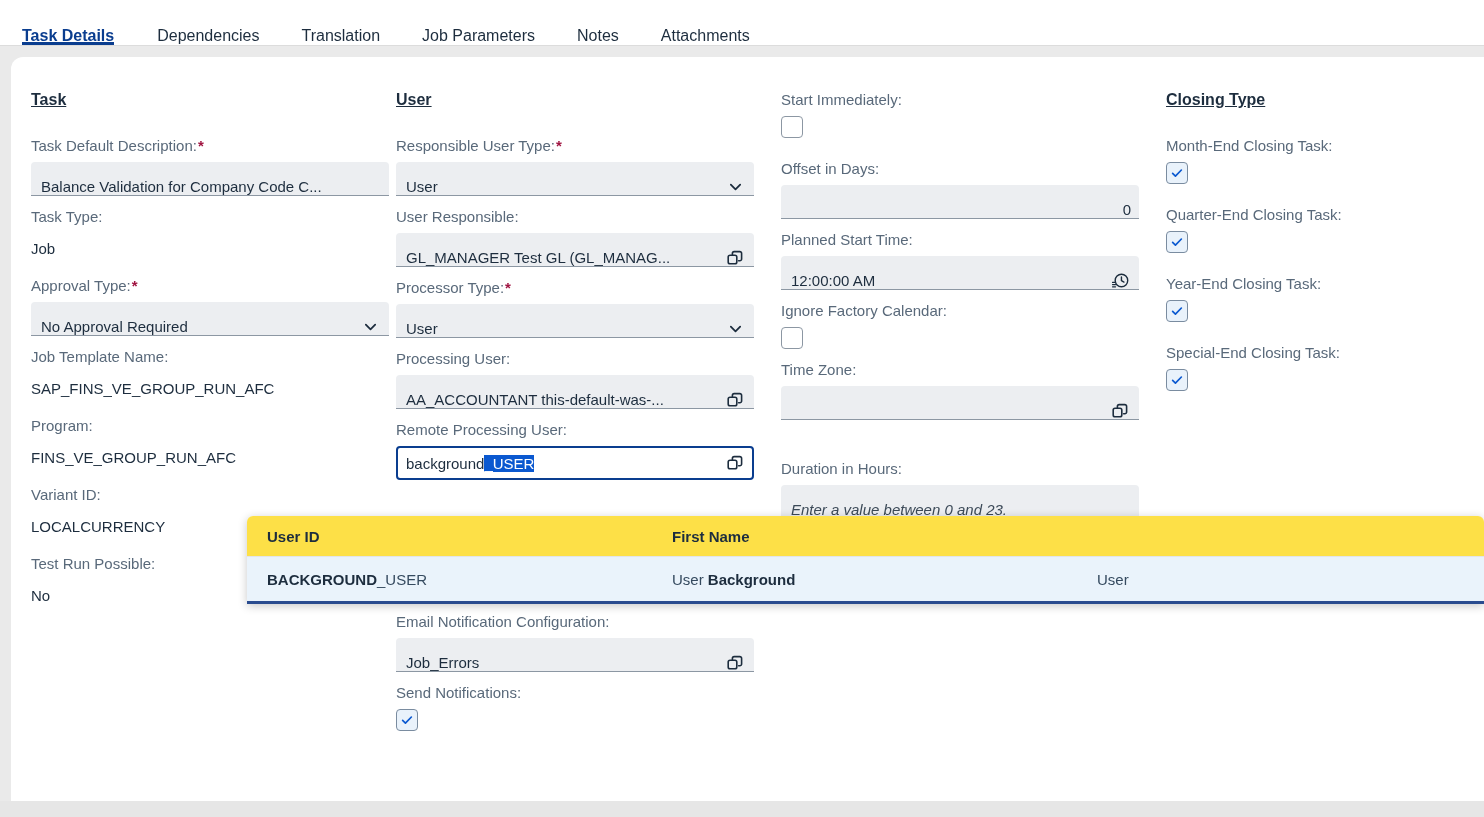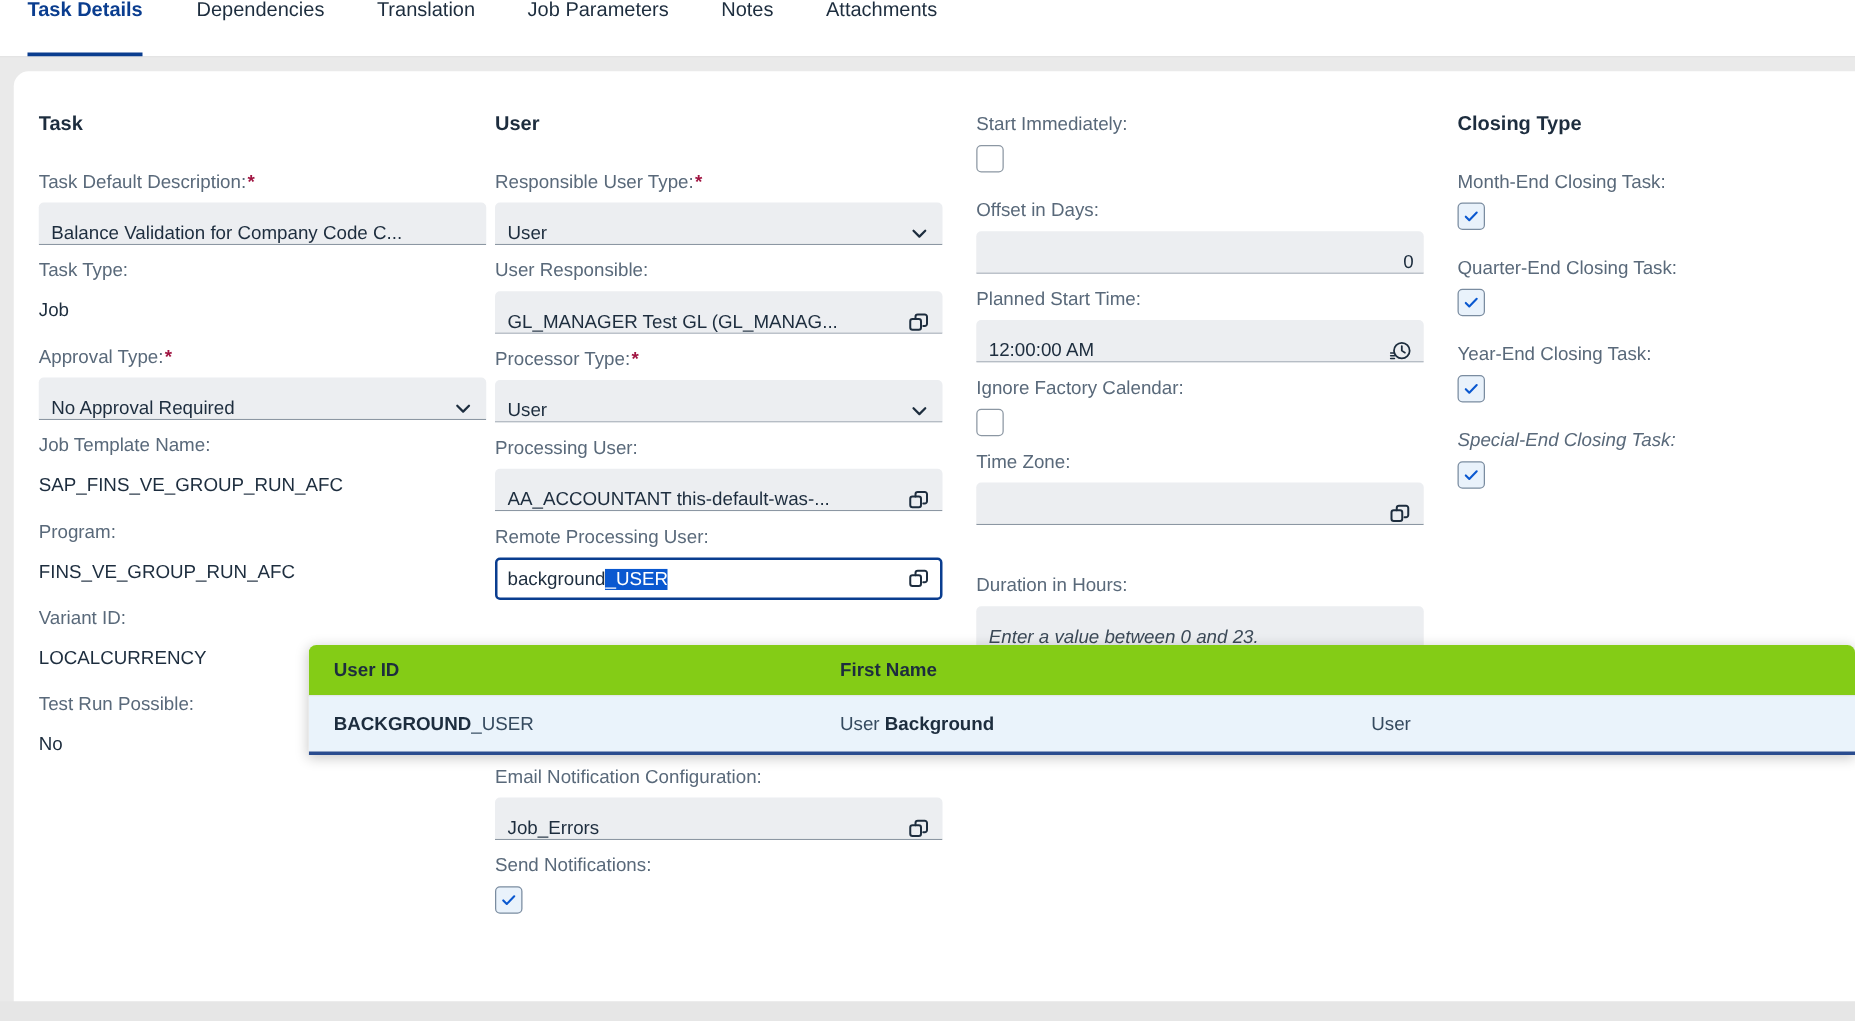--- a/index.html
+++ b/index.html
@@ -24,21 +24,21 @@
     background: #ffffff;
     display: flex;
     align-items: stretch;
     padding-left: 22px;
     border-bottom: 1px solid #dcdcdc;
     position: relative;
     z-index: 5;
   }
   .tab {
     display: flex;
-    align-items: flex-start;
+    align-items: flex-end;
     padding: 0 21px;
     font-size: 16px;
     color: #1d2d3e;
     cursor: pointer;
     position: relative;
     white-space: nowrap;
   }
   .tab:first-child { padding-left: 0; padding-right: 22px; }
   .tab.active {
     color: #0a3d8f;
@@ -84,20 +84,21 @@
   .col-task     { width: 385px; padding-left: 20px; }
   .col-user     { width: 385px; }
   .col-schedule { width: 385px; }
   .col-closing  { width: 300px; }
 
   .col-title {
     font-size: 16px;
     font-weight: bold;
     color: #1d2d3e;
     margin-bottom: 28px;
+    text-decoration: underline;
   }
 
   .field { margin-bottom: 12px; }
   .field-label {
     font-size: 15px;
     color: #59697a;
     margin-bottom: 8px;
     white-space: nowrap;
   }
   .req { color: #a01441; font-weight: bold; margin-left: 1px; }
@@ -198,21 +199,21 @@
     border-radius: 6px 6px 0 0;
     box-shadow: 0 2px 10px rgba(0,0,0,0.22);
     border-bottom: 3px solid #2a4c8f;
     z-index: 40;
     overflow: hidden;
   }
   .suggest-head {
     display: flex;
     height: 41px;
     align-items: center;
-    background: #84cc16;
+    background: #fde047;
     font-weight: bold;
     font-size: 15px;
     color: #1d2d3e;
     border-bottom: 1px solid #e2e5e9;
   }
   .suggest-row {
     display: flex;
     height: 44px;
     align-items: center;
     background: #eaf3fb;
@@ -501,21 +502,21 @@
 
       <div class="field" style="margin-top:22px;">
         <div class="field-label">Year-End Closing Task:</div>
         <div class="checkbox checked">
           <svg class="mark" width="14" height="14" viewBox="0 0 16 16">
                 <path d="M3 8.4l3.2 3.2L13 4.6" fill="none" stroke="#0a58d0" stroke-width="1.9" stroke-linecap="round" stroke-linejoin="round"></path>
               </svg>
         </div>
       </div>
 
-      <div class="field" style="margin-top:22px;font-style:italic;">
+      <div class="field" style="margin-top:22px;">
         <div class="field-label">Special-End Closing Task:</div>
         <div class="checkbox checked">
           <svg class="mark" width="14" height="14" viewBox="0 0 16 16">
                 <path d="M3 8.4l3.2 3.2L13 4.6" fill="none" stroke="#0a58d0" stroke-width="1.9" stroke-linecap="round" stroke-linejoin="round"></path>
               </svg>
         </div>
       </div>
     </div>
 
   </div>

